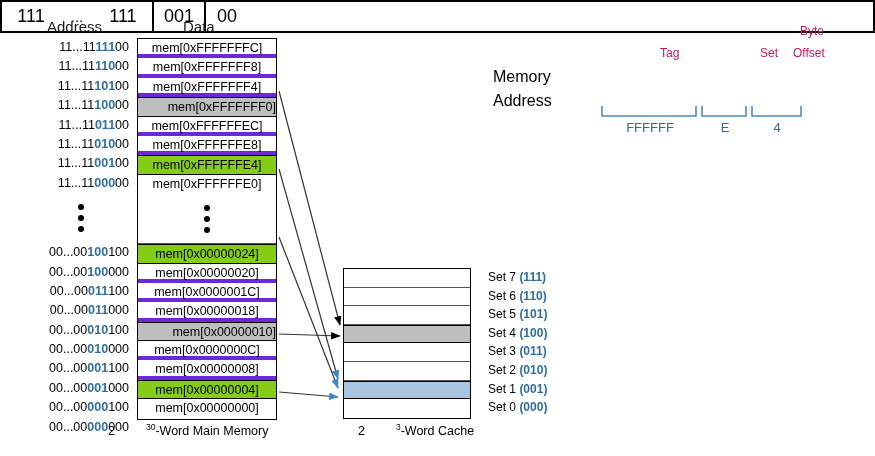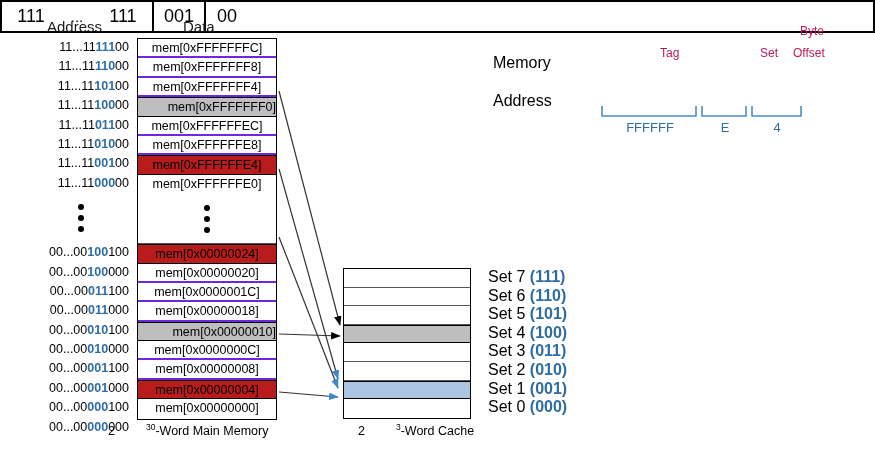--- a/index.html
+++ b/index.html
@@ -18,46 +18,46 @@
   .bl{color:#2E6DA4;font-weight:bold;}
   .addr-dots{height:50px;display:flex;flex-direction:column;
              align-items:center;justify-content:center;gap:5px;}
   .addr-dots i{display:block;width:6px;height:6px;border-radius:50%;
                background:#000;}
 
   
   .mem-tbl{left:137px;top:38px;width:140px;
            border:1.6px solid #000;box-sizing:border-box;}
   .mem-row{height:19.4px;line-height:19.4px;font-size:12.5px;
-           text-align:center;border-bottom:2px solid #6d28d9;
+           text-align:center;border-bottom:4px solid #6d28d9;
            box-sizing:border-box;white-space:nowrap;background:#fff;}
   .mem-row:last-child{border-bottom:none;}
   .mem-row.gray{background:#BEBEBE;border-top:1.4px solid #000;
                 border-bottom:1.4px solid #000;text-align:right;}
-  .mem-row.blue{background:#b91c1c;border-top:1.4px solid #000;
+  .mem-row.blue{background:#84cc16;border-top:1.4px solid #000;
                 border-bottom:1.4px solid #000;}
   .mem-row.gap{height:50px;border-bottom:1px solid #555;position:relative;}
   .gapdots{position:absolute;left:0;right:0;top:0;bottom:0;
            display:flex;flex-direction:column;align-items:center;
            justify-content:center;gap:5px;}
   .gapdots i{display:block;width:6px;height:6px;border-radius:50%;background:#000;}
 
   
   .cache-tbl{left:343px;top:268px;width:128px;
              border:1.6px solid #000;box-sizing:border-box;}
   .c-row{height:18.6px;border-bottom:1px solid #555;box-sizing:border-box;
          background:#fff;}
   .c-row:last-child{border-bottom:none;}
   .c-row.gray{background:#BEBEBE;border-top:1.4px solid #000;
               border-bottom:1.4px solid #000;}
   .c-row.blue{background:#A9C5E2;border-top:1.4px solid #000;
               border-bottom:1.4px solid #000;}
 
   .set-col{left:488px;top:268px;}
-  .set-row{height:18.6px;line-height:18.6px;font-size:16px;white-space:nowrap;}
+  .set-row{height:18.6px;line-height:18.6px;font-size:12px;white-space:nowrap;}
 
   
   .cap{font-size:12.5px;white-space:nowrap;}
   .cap sup{font-size:8.5px;vertical-align:super;padding-left:31px;}
 
   
   .ma-lbl{left:493px;font-size:16px;}
   .fieldbox{left:598px;top:71px;height:33px;
             border:2px solid #000;display:flex;box-sizing:border-box;}
   .fld{display:flex;align-items:center;justify-content:center;
@@ -181,21 +181,21 @@
     </div>
 </div>
 
 <div class="abs cap" style="left:108px;top:422px;">
   <span>2</span><sup>30</sup><span>-Word Main Memory</span>
 </div>
 <div class="abs cap" style="left:358px;top:422px;">
   <span>2</span><sup>3</sup><span>-Word Cache</span>
 </div>
 
-<div class="abs ma-lbl" style="top:54px;">Memory</div>
+<div class="abs ma-lbl" style="top:68px;">Memory</div>
 <div class="abs ma-lbl" style="top:92px;">Address</div>
 
 <div class="flbl" style="left:660px;top:46px;">Tag</div>
 <div class="flbl" style="left:760px;top:46px;">Set</div>
 <div class="flbl" style="left:800px;top:24px;">Byte</div>
 <div class="flbl" style="left:793px;top:46px;">Offset</div>
 
 <div class="fieldbox">
   <div class="fld" style="width:152px;">
     <span style="padding-right:26px;">111</span>

